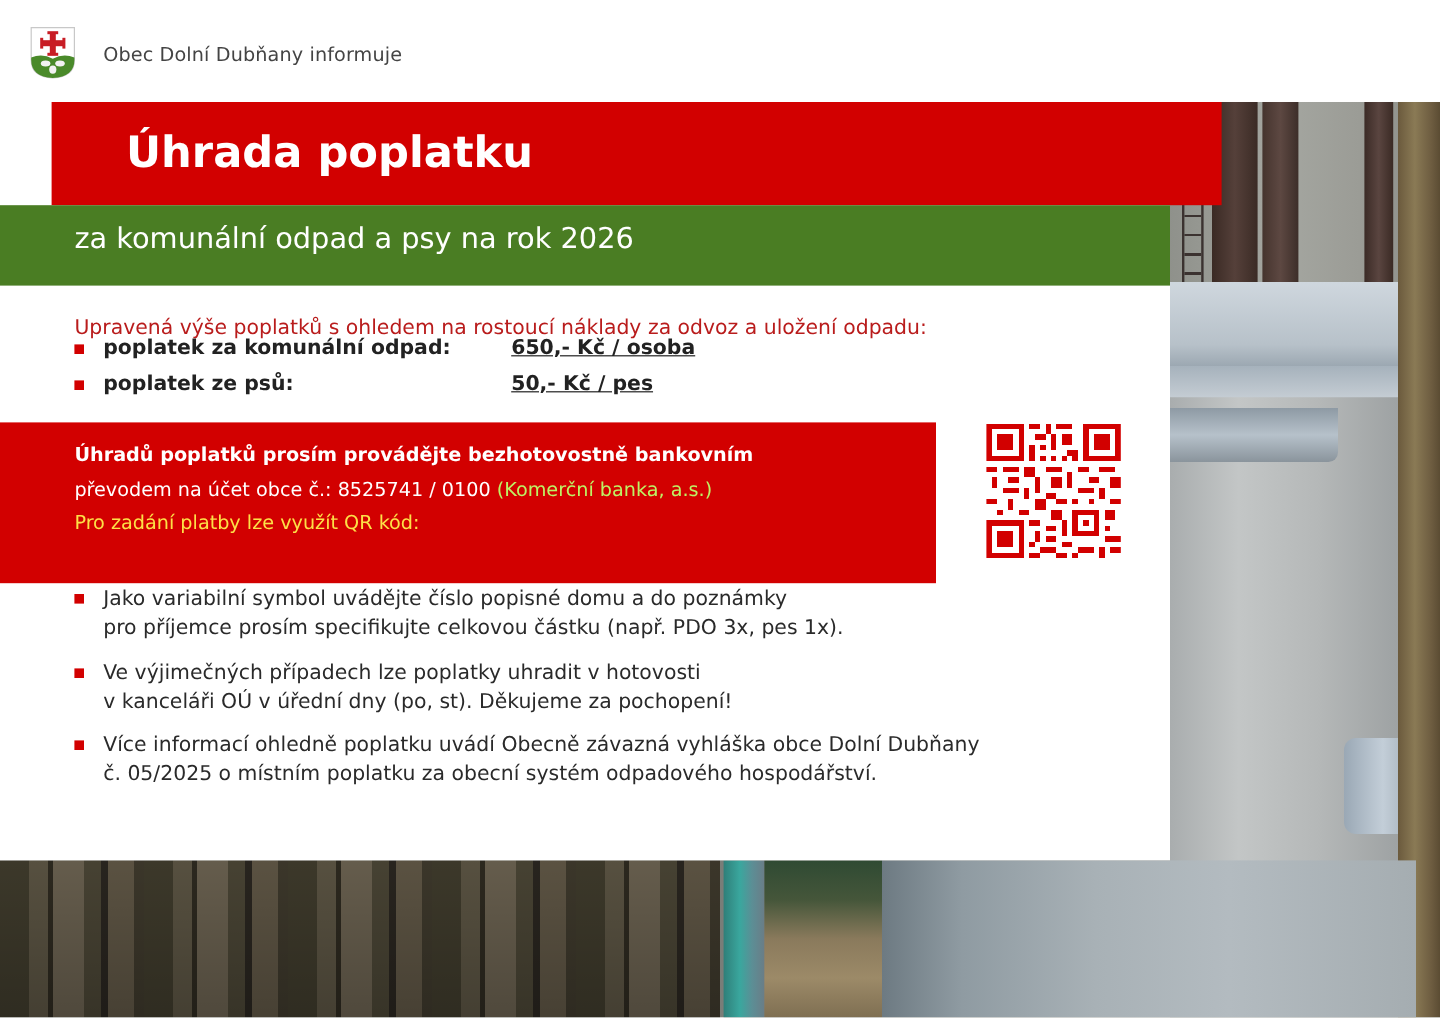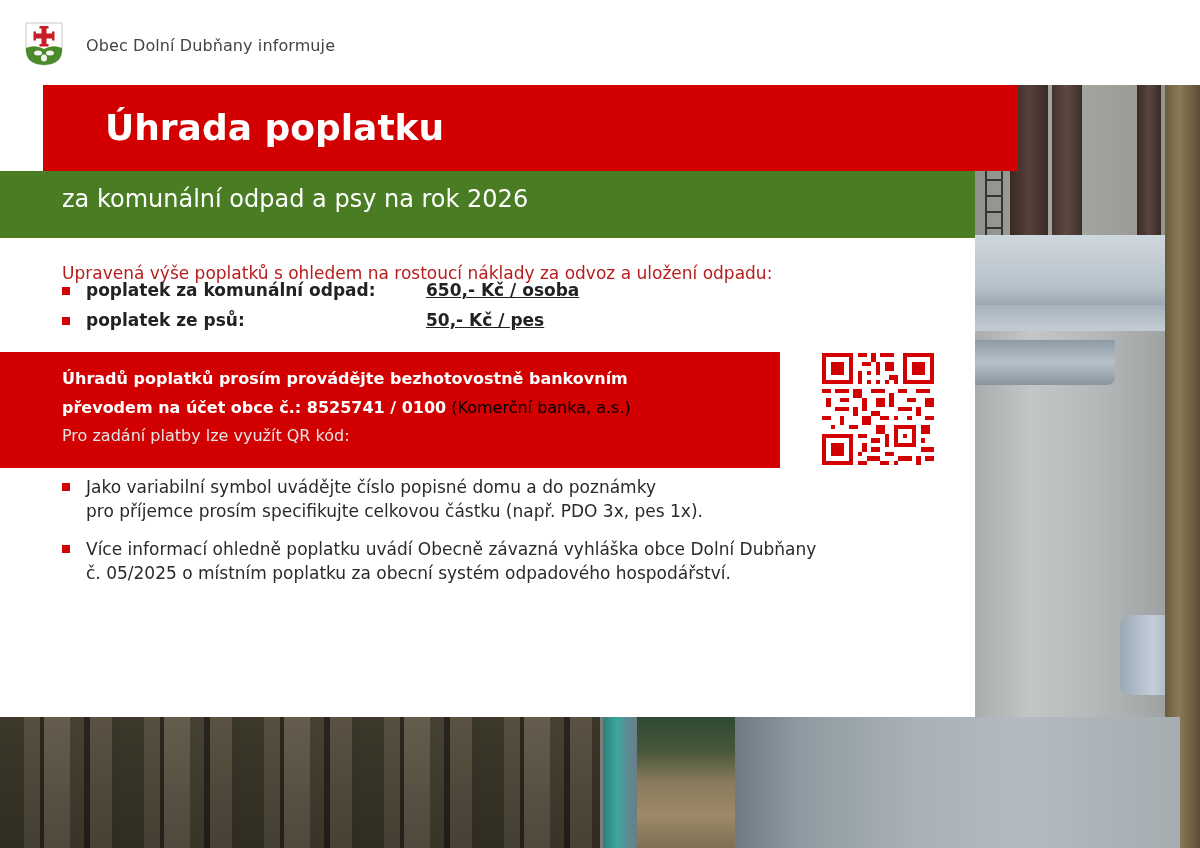--- a/index.html
+++ b/index.html
@@ -68,31 +68,31 @@
     .subtitle { position: absolute; left: 62px; top: 14px; font-size: 24px; color: #ffffff; font-weight: normal; }
 
     .intro { position: absolute; left: 62px; top: 178px; font-size: 17px; color: #b91c1c; }
 
     .fee-list { position: absolute; left: 62px; top: 195px; }
     .fee-row { position: relative; height: 30px; font-size: 17px; font-weight: bold; color: #222; }
     .bullet { position: absolute; left: 0; top: 7px; width: 8px; height: 8px; background: #d20000; }
     .fee-label { position: absolute; left: 24px; top: 0; white-space: nowrap; }
     .fee-value { position: absolute; left: 364px; top: 0; white-space: nowrap; text-decoration: underline; }
 
-    .pay-box { position: absolute; left: 0; top: 267px; width: 780px; height: 116px; background: #d20000; }
+    .pay-box { position: absolute; left: 0; top: 267px; width: 780px; height: 134px; background: #d20000; }
     .pay-line { position: absolute; left: 62px; font-size: 16px; color: #ffffff; white-space: nowrap; }
     .pay-line1 { top: 17px; font-weight: bold; }
     .pay-line2 { top: 46px; }
-    .pay-line3 { top: 74px; color: #e5e5e5; }
-    .b { font-weight: bold; }
-    .n { font-weight: normal; color: #000000; }
+    .pay-line3 { top: 74px; color: #fde047; }
+    .b { font-weight: normal; }
+    .n { font-weight: normal; color: #bef264; }
 
     .qr { position: absolute; left: 822px; top: 268px; width: 112px; height: 112px; }
 
-    .notes { position: absolute; left: 62px; top: 390px; width: 880px; }
+    .notes { position: absolute; left: 62px; top: 402px; width: 880px; }
     .note { position: relative; padding-left: 24px; font-size: 17px; line-height: 24px; color: #2a2a2a; }
     .note .bullet { top: 8px; }
     .note1 { margin-bottom: 14px; }
     .note2 { margin-bottom: 12px; font-weight: bold; }
     .note3 { margin-bottom: 12px; }
   </style>
 </head>
 <body>
 
 <div class="header">
@@ -238,19 +238,24 @@
         <rect x="16" y="24" width="1" height="1"></rect>
     </g>
   </svg>
 
   <div class="notes">
     <div class="note note1">
       <span class="bullet"></span>
       <div>Jako variabilní symbol uvádějte číslo popisné domu a do poznámky</div>
       <div>pro příjemce prosím specifikujte celkovou částku (např. PDO 3x, pes 1x).</div>
     </div>
+    <div class="note note3">
+      <span class="bullet"></span>
+      <div>Ve výjimečných případech lze poplatky uhradit v hotovosti</div>
+      <div>v kanceláři OÚ v úřední dny (po, st). Děkujeme za pochopení!</div>
+    </div>
     <div class="note note4">
       <span class="bullet"></span>
       <div>Více informací ohledně poplatku uvádí Obecně závazná vyhláška obce Dolní Dubňany</div>
       <div>č. 05/2025 o místním poplatku za obecní systém odpadového hospodářství.</div>
     </div>
   </div>
 </div>
 
 </body></html>

